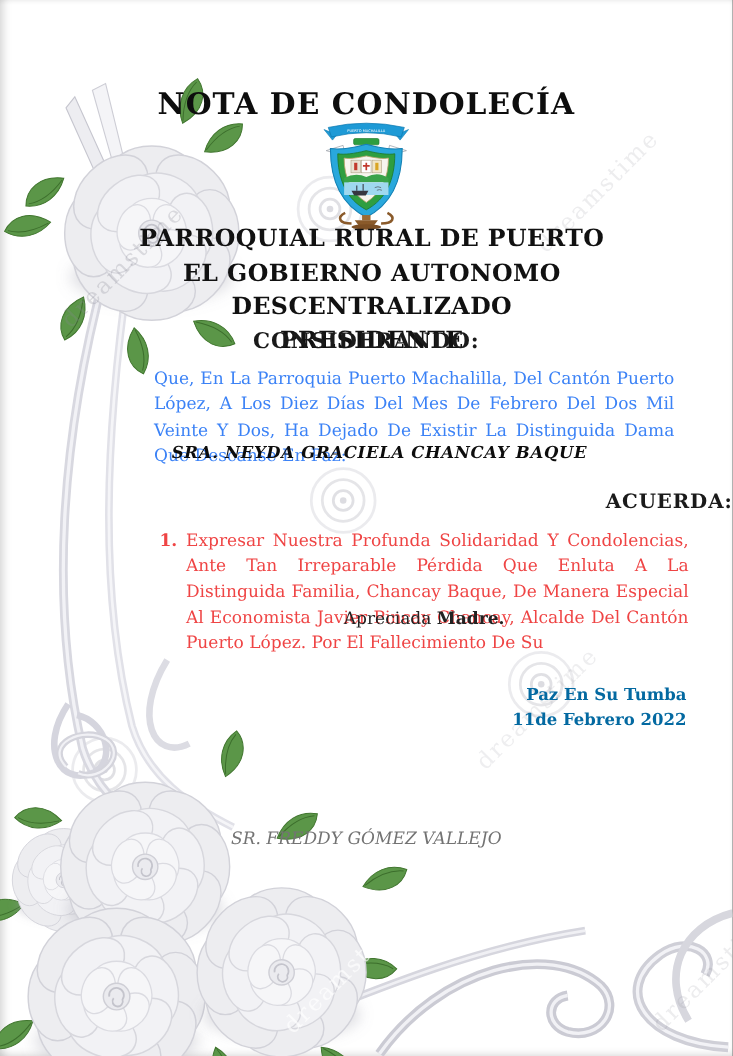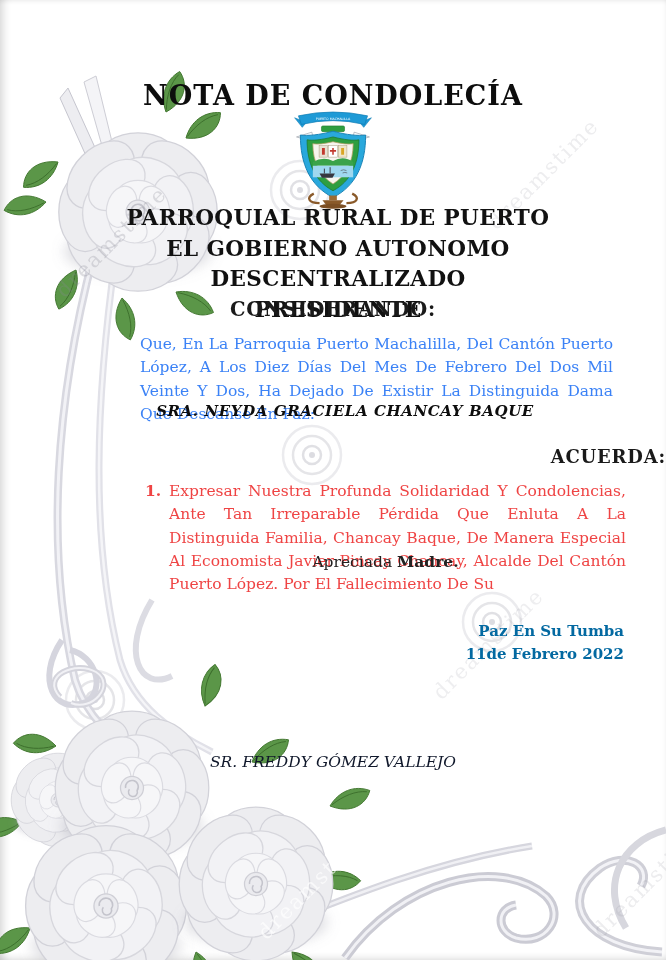--- a/index.html
+++ b/index.html
@@ -33,21 +33,21 @@
   .acuerda-h{position:absolute;top:446px;left:0;right:0;text-align:right;
     font-weight:bold;font-size:18px;letter-spacing:.8px;}
   .acuerda-item{position:absolute;top:479px;left:145px;right:40px;
     font-size:15.5px;line-height:1.5;text-align:justify;color:#ef4444;
     padding-left:24px;text-indent:-24px;}
   .acuerda-close{position:absolute;top:552px;left:145px;right:40px;
     font-size:15.5px;text-align:center;color:#222;}
   .closing{position:absolute;top:620px;right:42px;text-align:right;
     font-weight:bold;font-size:15px;line-height:1.55;color:#0369a1;}
   .signature{position:absolute;top:751px;left:0;right:0;text-align:center;line-height:1.45;}
-  .sig-name{font-style:italic;font-size:15.5px;color:#0f172a;}
+  .sig-name{font-style:italic;font-size:15.5px;color:#737373;}
   .sig-title{font-style:italic;font-weight:bold;font-size:15.5px;color:#111;}
   b{font-weight:bold;}
 </style>
 </head>
 <body>
 
 <div class="page">
 
   <svg class="deco" width="666" height="960" viewBox="0 0 666 960" aria-hidden="true">
     <defs>

